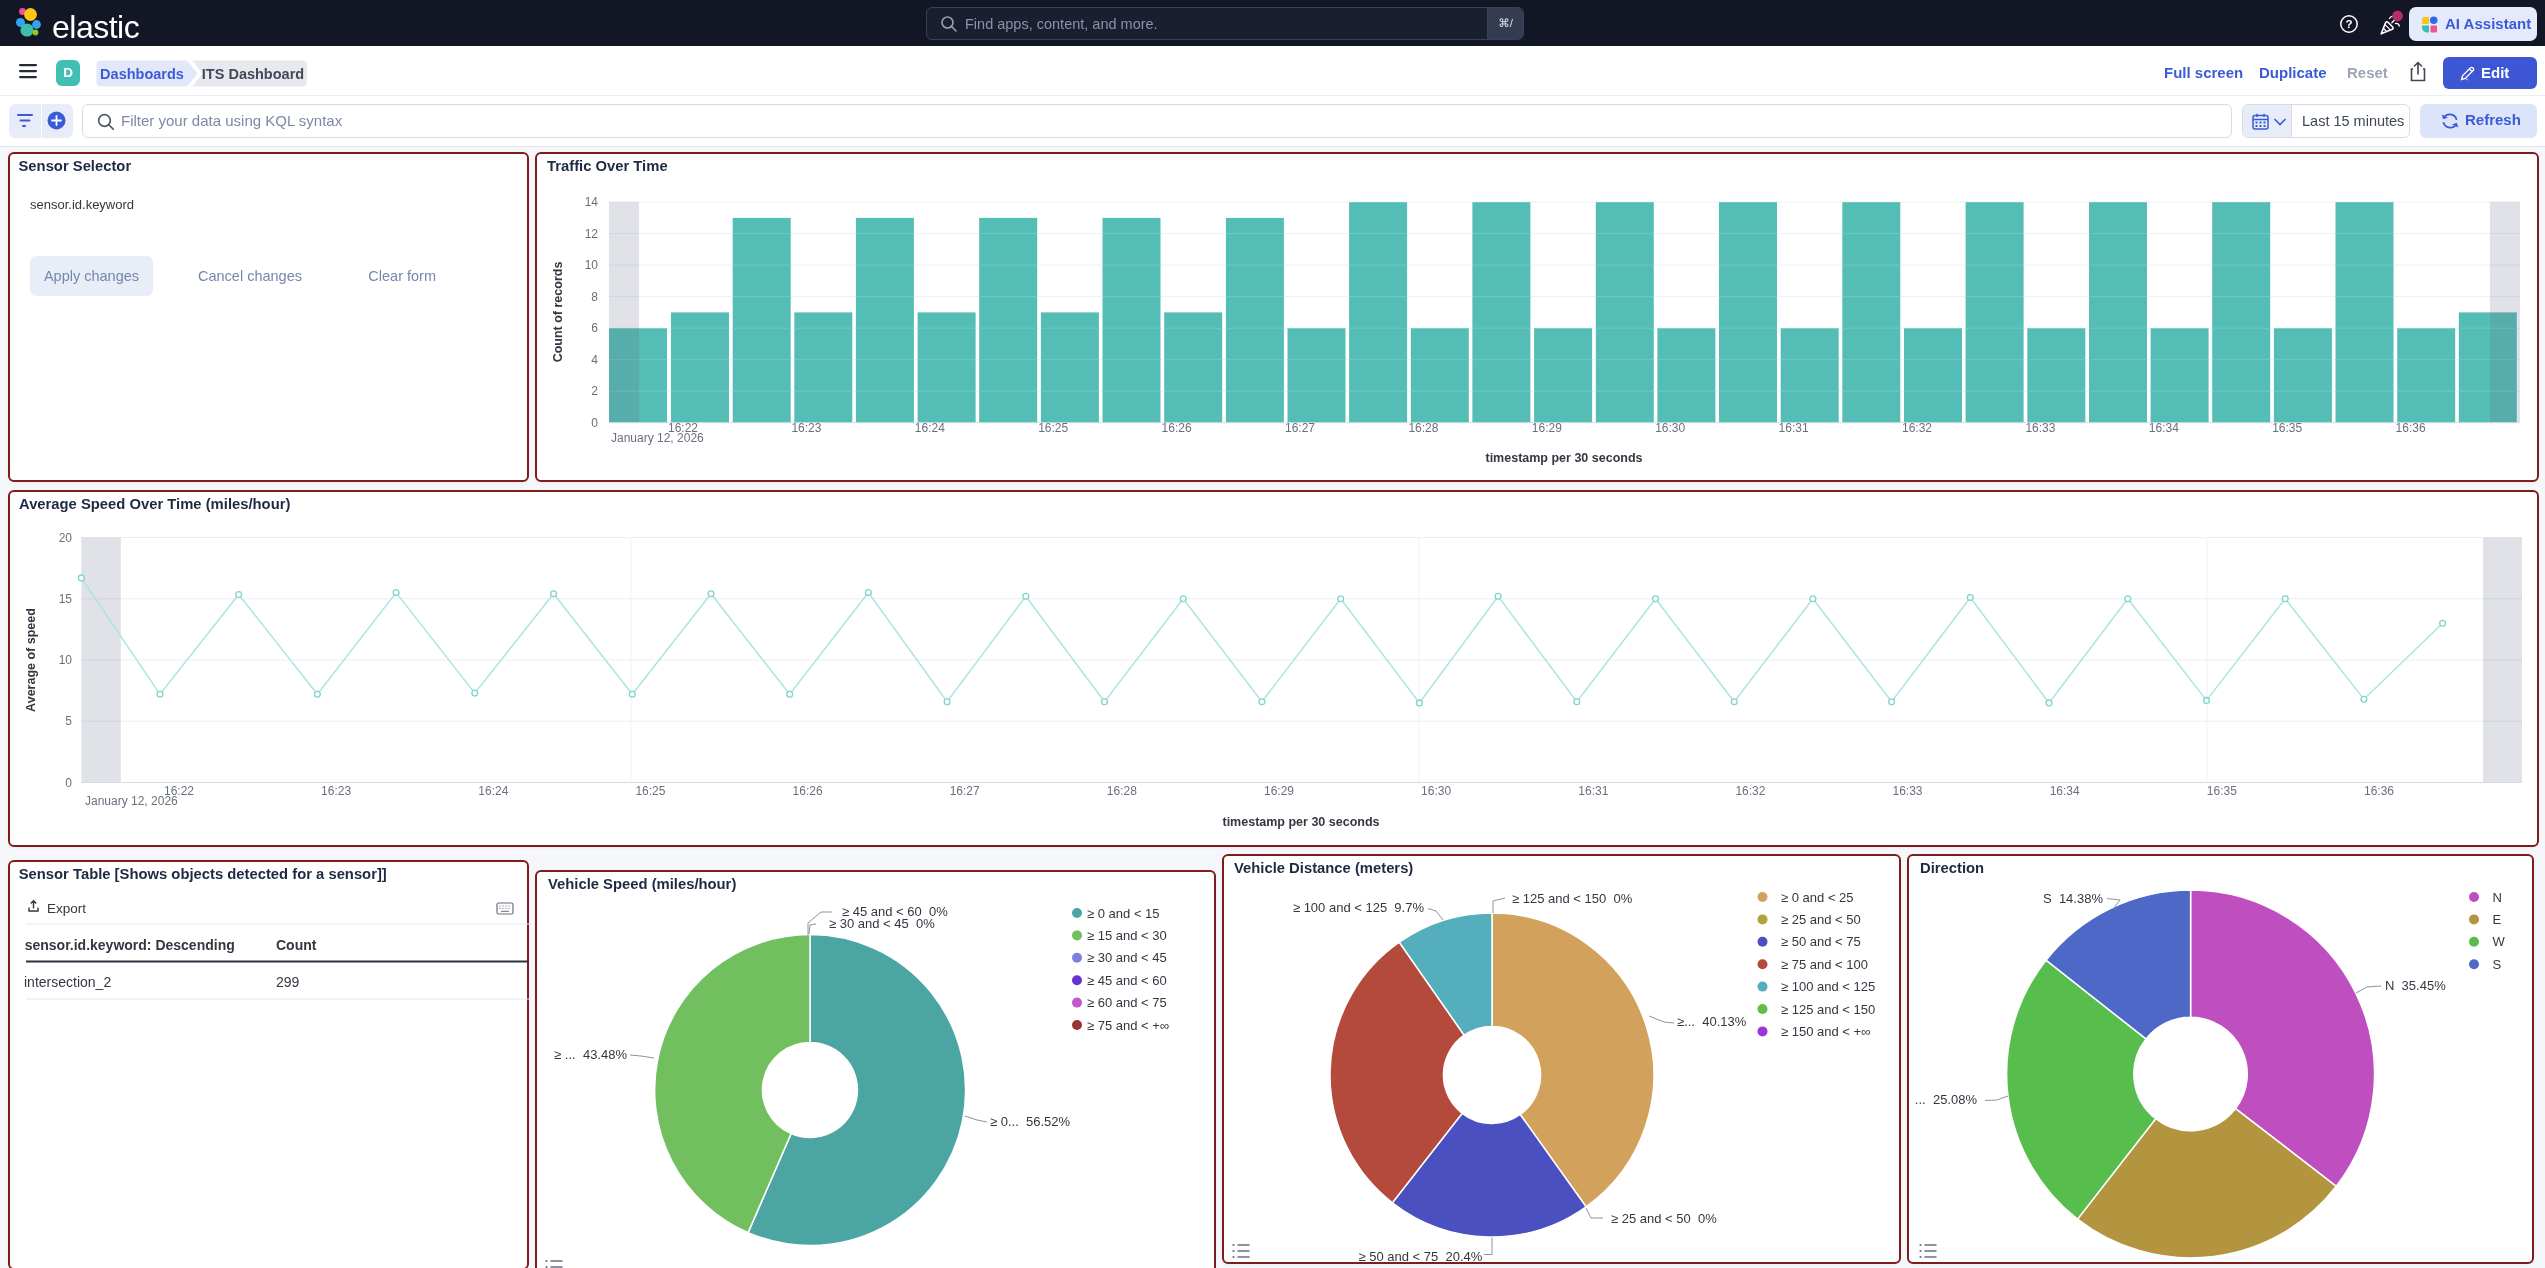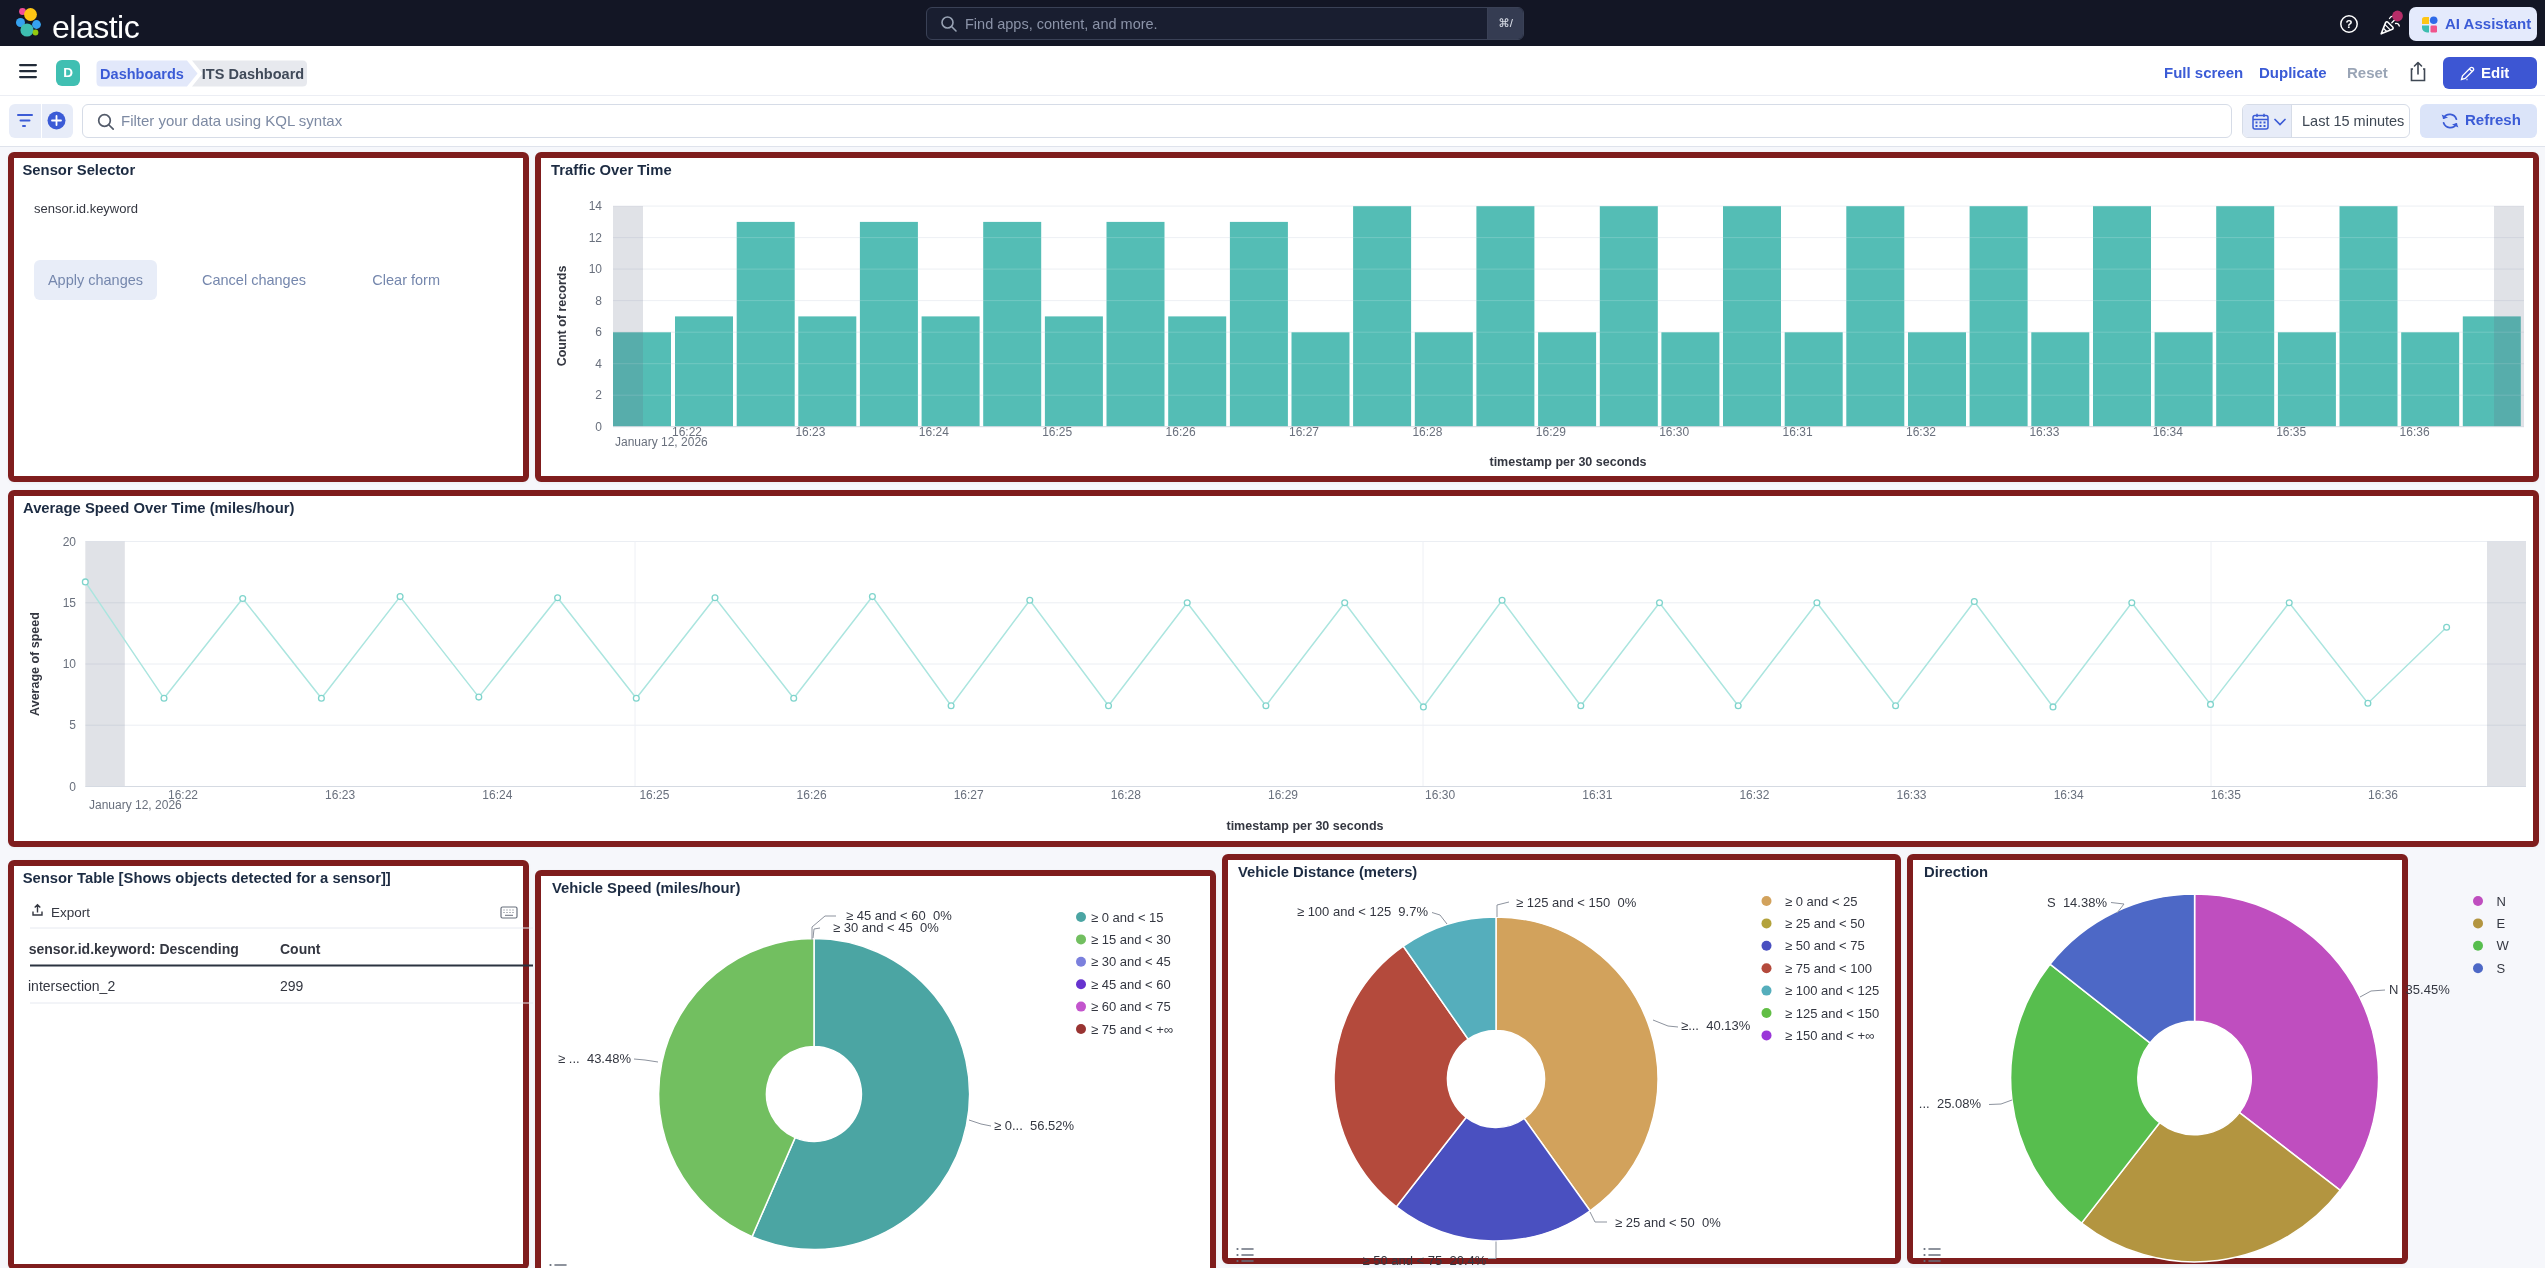--- a/index.html
+++ b/index.html
@@ -1,16 +1,16 @@
 <!DOCTYPE html>
 <html><head><meta charset="utf-8"><style>
 *{margin:0;padding:0;box-sizing:border-box}
 html,body{width:2545px;height:1268px;overflow:hidden;font-family:"Liberation Sans",sans-serif;background:#f6f7fb}
 .abs{position:absolute}
-.panel{position:absolute;background:#fff;border:6px solid #7f1d1d;border-radius:6px;box-shadow:0 1px 3px rgba(70,85,110,0.06)}
+.panel{position:absolute;background:#fff;border:2px solid #7f1d1d;border-radius:6px;box-shadow:0 1px 3px rgba(70,85,110,0.06)}
 .ptitle{position:absolute;left:10px;top:4px;font-size:14.8px;font-weight:bold;color:#1c2b42;letter-spacing:0}
 svg{position:absolute;left:0;top:0}
 text{font-family:"Liberation Sans",sans-serif}
 </style></head><body>
 <div class="abs" style="left:0;top:0;width:2545px;height:46px;background:#131625">
 <svg width="46" height="46" style="left:6px;top:0">
 <circle cx="16.5" cy="11.5" r="3.4" fill="#f04e98"></circle>
 <circle cx="24.5" cy="14.5" r="6.4" fill="#fec514"></circle>
 <circle cx="14.5" cy="22.5" r="4.5" fill="#36a2ef"></circle>
 <circle cx="21" cy="30" r="6.6" fill="#3ebeb0"></circle>
@@ -366,21 +366,21 @@
       <circle cx="538.5" cy="153.0" r="5" fill="#61be45"></circle>
       <text x="557" y="157.5" font-size="13" fill="#343741">≥ 125 and &lt; 150</text>
       <circle cx="538.5" cy="175.4" r="5" fill="#9a37d8"></circle>
       <text x="557" y="179.9" font-size="13" fill="#343741">≥ 150 and &lt; +∞</text>
 <g stroke="#69707d" stroke-width="1.6" stroke-linecap="round">
         <path d="M14 389 h11 M14 395 h11 M14 401 h11"></path>
         <path d="M9.5 389 h0.01 M9.5 395 h0.01 M9.5 401 h0.01" stroke-width="2.2"></path>
       </g>
 </svg>
 </div>
-<div class="panel" style="left:1907px;top:854px;width:501px;height:410px">
+<div class="panel" style="left:1907px;top:854px;width:627px;height:410px">
 <div class="ptitle" style="left:11px;top:4px">Direction</div>
 <svg width="629" height="408" viewBox="0 0 629 408">
 <path d="M281.6,34.0 A184,184 0 0 1 427.3,330.3 L326.5,252.6 A56.7,56.7 0 0 0 281.6,161.3 Z" fill="#bf4ebf" stroke="#fff" stroke-width="1.5"></path>
 <path d="M427.3,330.3 A184,184 0 0 1 168.5,363.1 L246.7,262.7 A56.7,56.7 0 0 0 326.5,252.6 Z" fill="#b39540" stroke="#fff" stroke-width="1.5"></path>
 <path d="M168.5,363.1 A184,184 0 0 1 137.0,104.2 L237.0,182.9 A56.7,56.7 0 0 0 246.7,262.7 Z" fill="#57be4e" stroke="#fff" stroke-width="1.5"></path>
 <path d="M137.0,104.2 A184,184 0 0 1 281.6,34.0 L281.6,161.3 A56.7,56.7 0 0 0 237.0,182.9 Z" fill="#4d68c6" stroke="#fff" stroke-width="1.5"></path>
 <polyline points="447,137 458,131 472,130" fill="none" stroke="#8d939e" stroke-width="1"></polyline>
 <text x="476" y="134" font-size="13" fill="#343741" text-anchor="start">N&nbsp;&nbsp;35.45%</text>
 <polyline points="99,240 88,244 76,244.5" fill="none" stroke="#8d939e" stroke-width="1"></polyline>
 <text x="68" y="248" font-size="13" fill="#343741" text-anchor="end">...&nbsp;&nbsp;25.08%</text>

